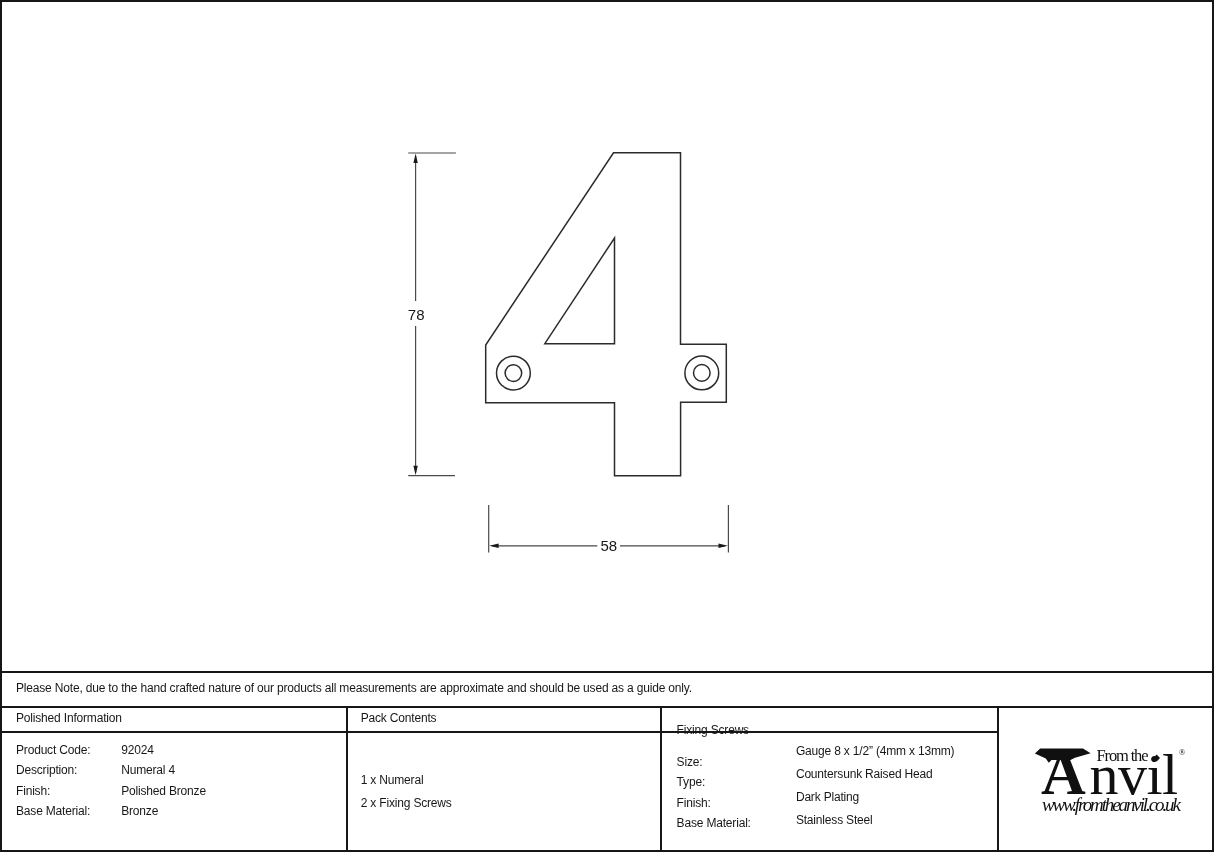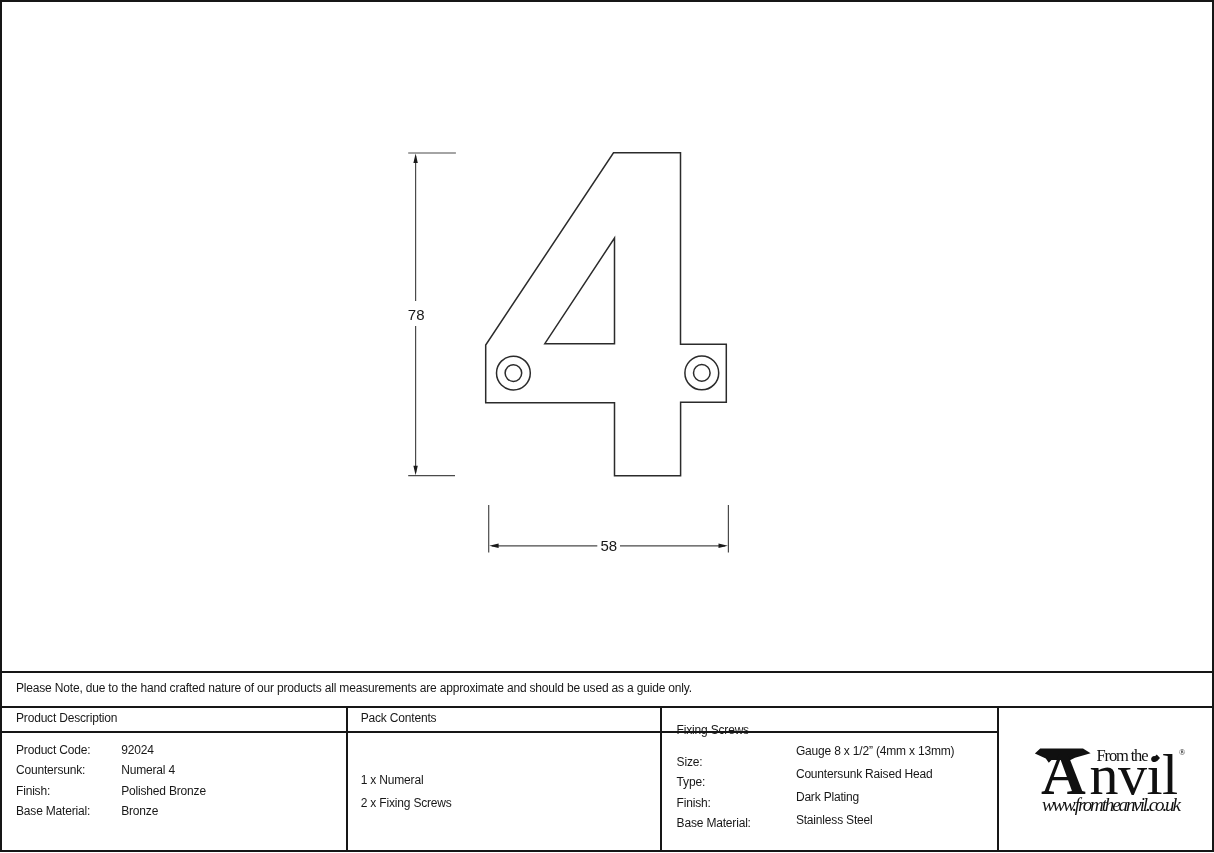--- a/index.html
+++ b/index.html
@@ -20,28 +20,28 @@
   <div style="position:absolute;left:2px;top:730.8px;width:996px;height:2px;background:#161616;"></div>
 
   <div style="position:absolute;left:345.7px;top:706px;width:2px;height:145px;background:#161616;"></div>
 
   <div style="position:absolute;left:659.7px;top:706px;width:2px;height:145px;background:#161616;"></div>
 
   <div style="position:absolute;left:996.7px;top:706px;width:2px;height:145px;background:#161616;"></div>
 
   <div class="t" style="left:16px;top:680.8px;">Please Note, due to the hand crafted nature of our products all measurements are approximate and should be used as a guide only.</div>
 
-  <div class="t" style="left:16px;top:711.3px;">Product Description</div>
+  <div class="t" style="left:16px;top:711.3px;">Polished Information</div>
 
   <div class="t" style="left:360.7px;top:711.3px;">Pack Contents</div>
 
   <div class="t" style="left:676.6px;top:711.3px;margin-top:12px;">Fixing Screws</div>
 
   <div class="t" style="left:16px;top:740.2px;line-height:20.2px;">Product Code:
-Countersunk:
+Description:
 Finish:
 Base Material:</div>
 
   <div class="t" style="left:121.2px;top:740.2px;line-height:20.2px;">92024
 Numeral 4
 Polished Bronze
 Bronze</div>
 
   <div class="t" style="left:360.7px;top:769px;line-height:23px;">1 x Numeral
 2 x Fixing Screws</div>

